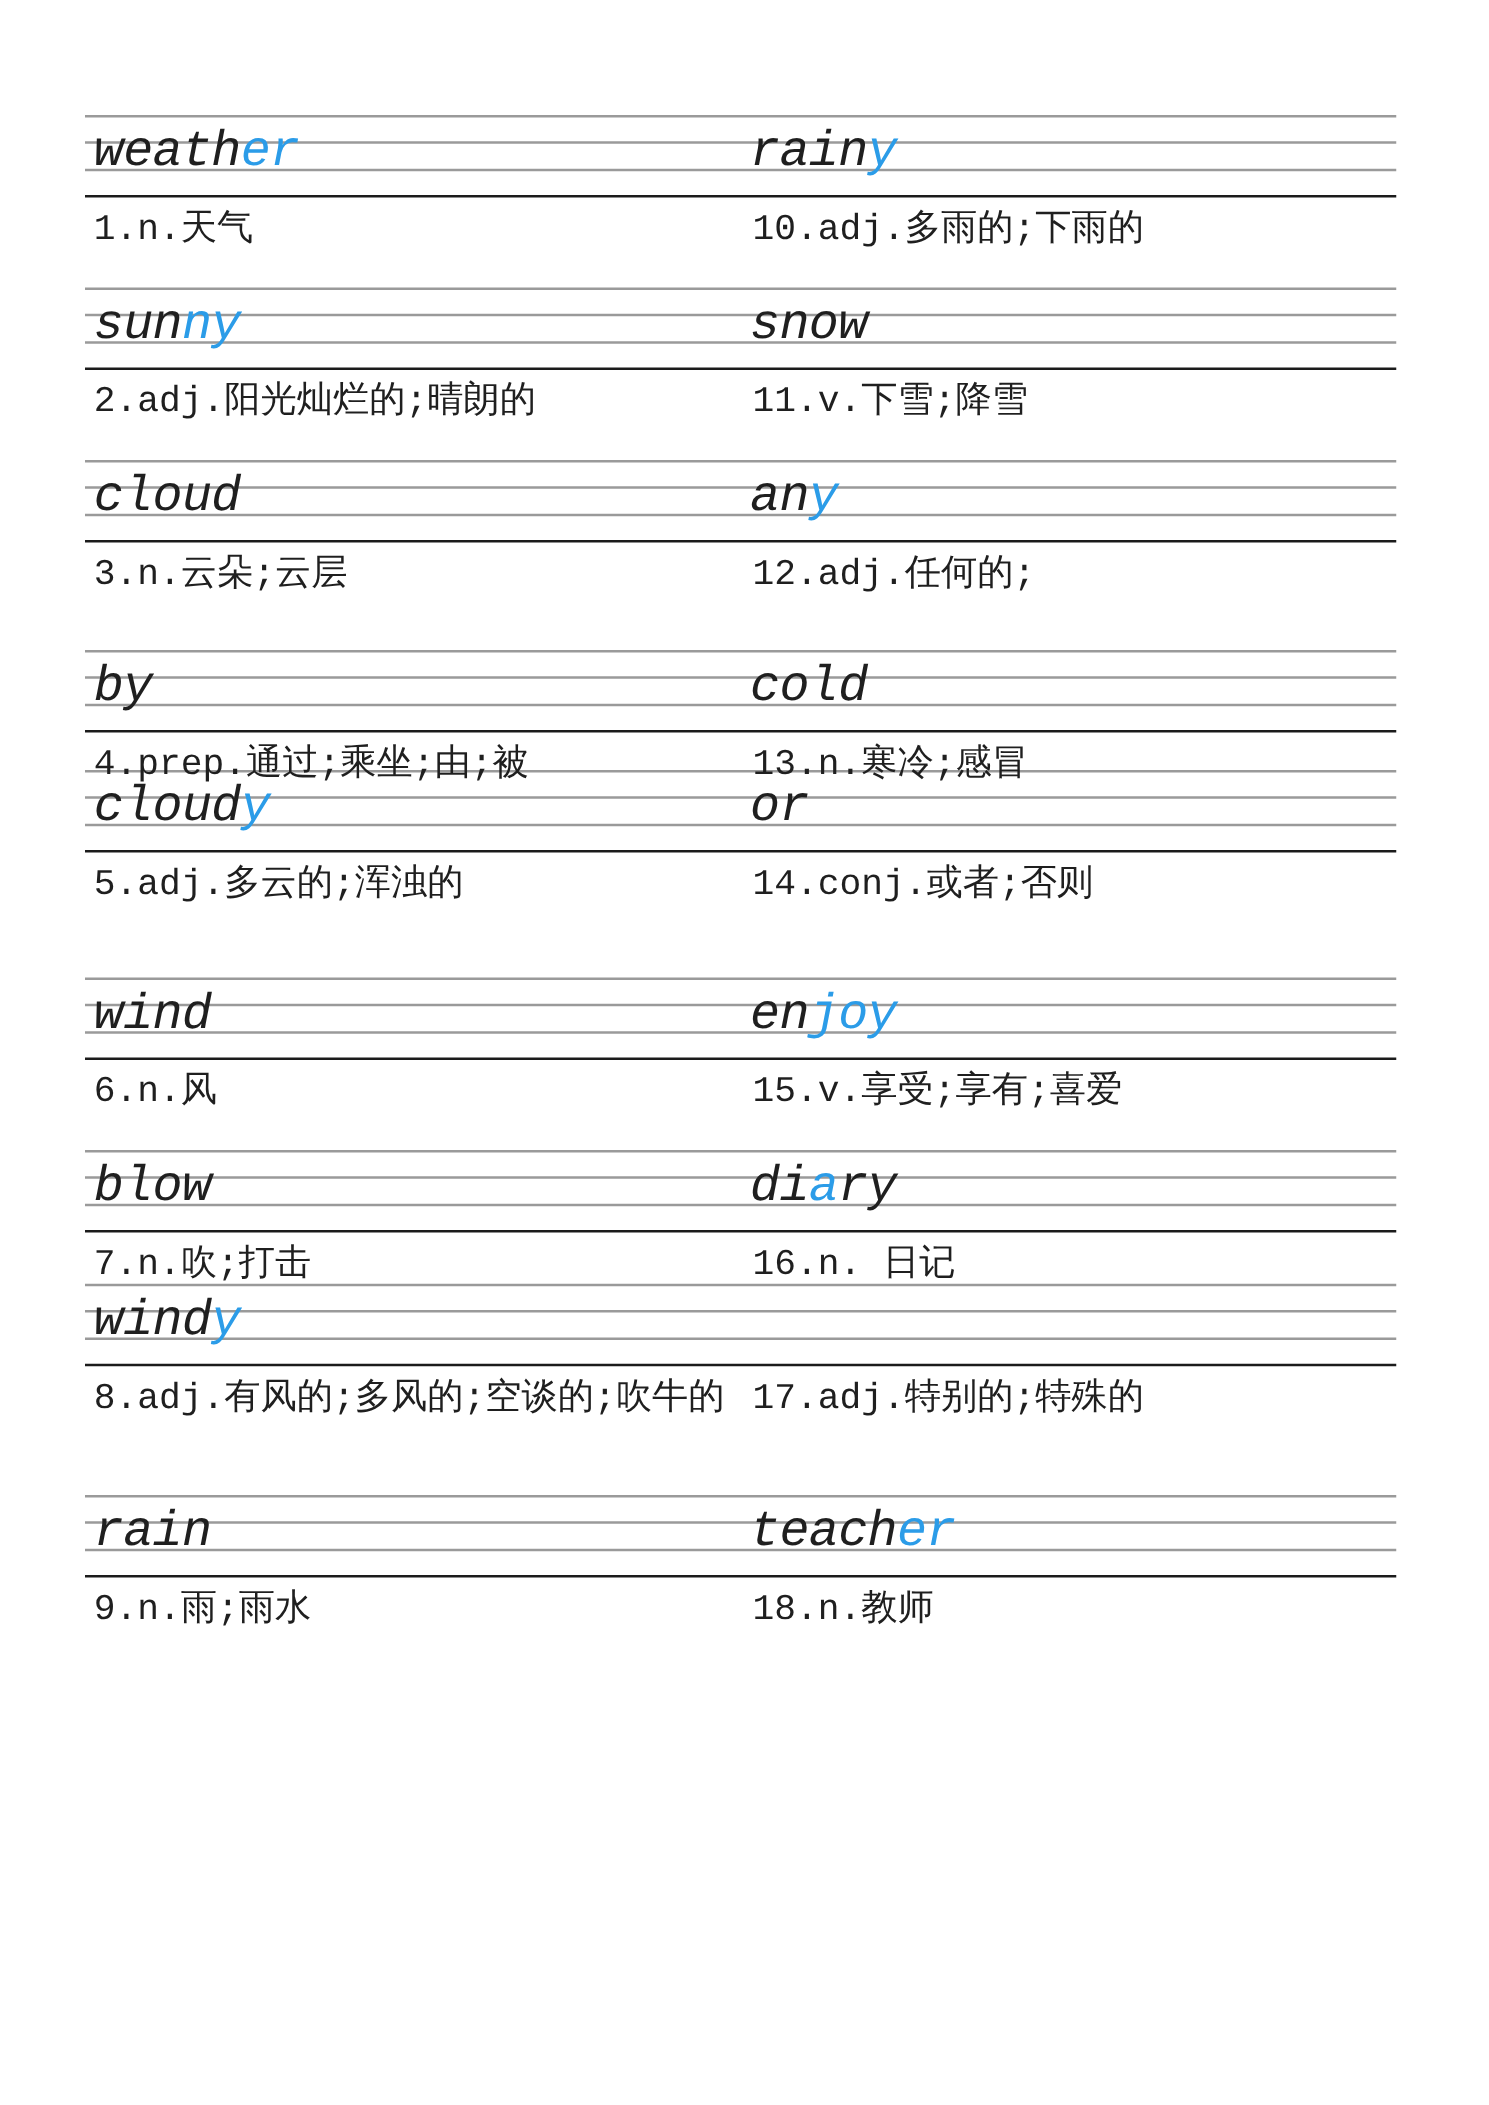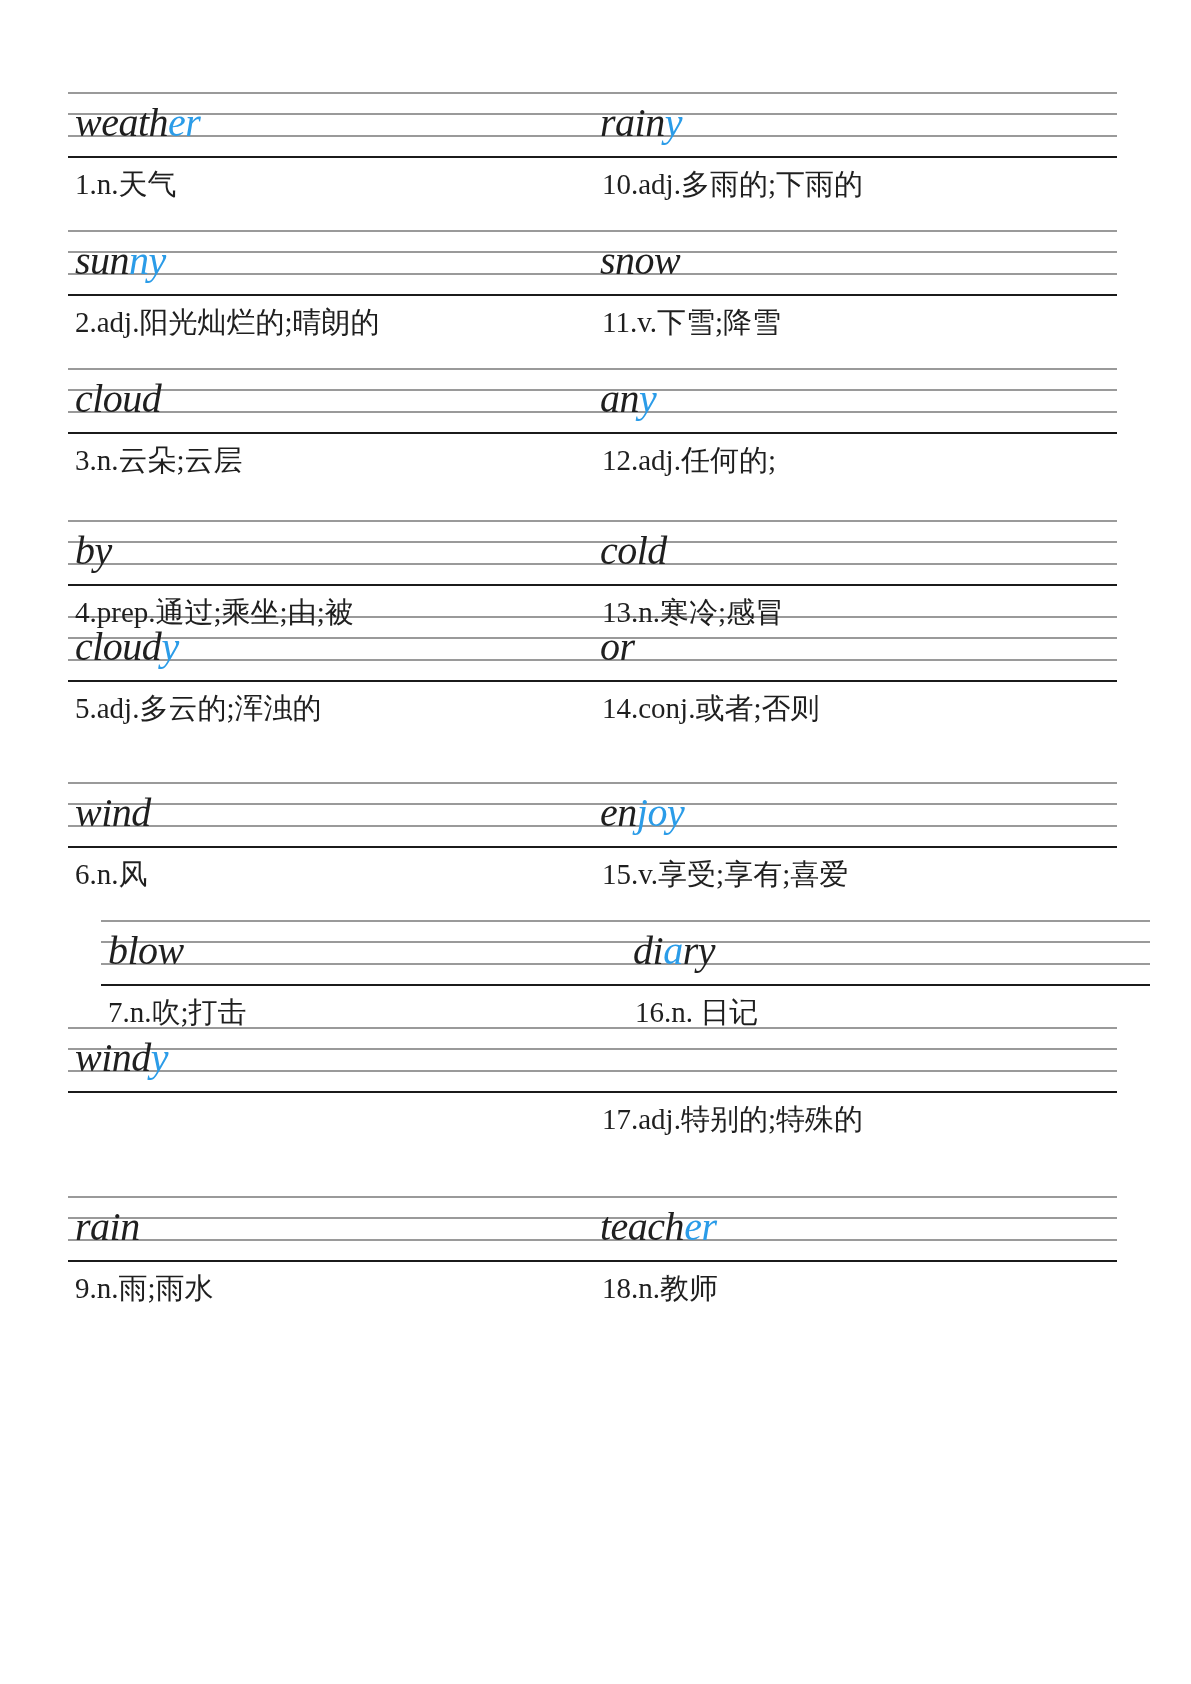--- a/index.html
+++ b/index.html
@@ -6,21 +6,21 @@
     margin: 0;
     padding: 0;
     background: #ffffff;
   }
   .page {
     position: relative;
     width: 1191px;
     height: 1447px;
     background: #ffffff;
     overflow: hidden;
-    font-family: Liberation Serif, serif;
+    font-family: Liberation Mono, monospace;
   }
   .row {
     position: absolute;
     left: 68px;
     width: 1049px;
     height: 138px;
   }
   .guide {
     position: absolute;
     left: 0;
@@ -123,36 +123,37 @@
       <div class="row" style="top: 782px;">
         <div class="guide g1"></div>
         <div class="guide g2"></div>
         <div class="guide g3"></div>
         <div class="baseline-rule"></div>
         <div class="word left"><span class="plain">wind</span></div>
         <div class="definition left">6.n.风</div>
         <div class="word right"><span class="plain">en</span><span class="hl">joy</span></div>
         <div class="definition right">15.v.享受;享有;喜爱</div>
       </div>
-      <div class="row" style="top: 920px; margin-left: 33px;">
+      <div class="row" style="top: 920px;">
         <div class="guide g1"></div>
         <div class="guide g2"></div>
         <div class="guide g3"></div>
         <div class="baseline-rule"></div>
         <div class="word left"><span class="plain">blow</span></div>
         <div class="definition left">7.n.吹;打击</div>
         <div class="word right"><span class="plain">di</span><span class="hl">a</span><span class="plain">ry</span></div>
         <div class="definition right">16.n. 日记</div>
       </div>
       <div class="row" style="top: 1027px;">
         <div class="guide g1"></div>
         <div class="guide g2"></div>
         <div class="guide g3"></div>
         <div class="baseline-rule"></div>
         <div class="word left"><span class="plain">wind</span><span class="hl">y</span></div>
+        <div class="definition left">8.adj.有风的;多风的;空谈的;吹牛的</div>
         <div class="definition right">17.adj.特别的;特殊的</div>
       </div>
       <div class="row" style="top: 1196px;">
         <div class="guide g1"></div>
         <div class="guide g2"></div>
         <div class="guide g3"></div>
         <div class="baseline-rule"></div>
         <div class="word left"><span class="plain">rain</span></div>
         <div class="definition left">9.n.雨;雨水</div>
         <div class="word right"><span class="plain">teach</span><span class="hl">er</span></div>

